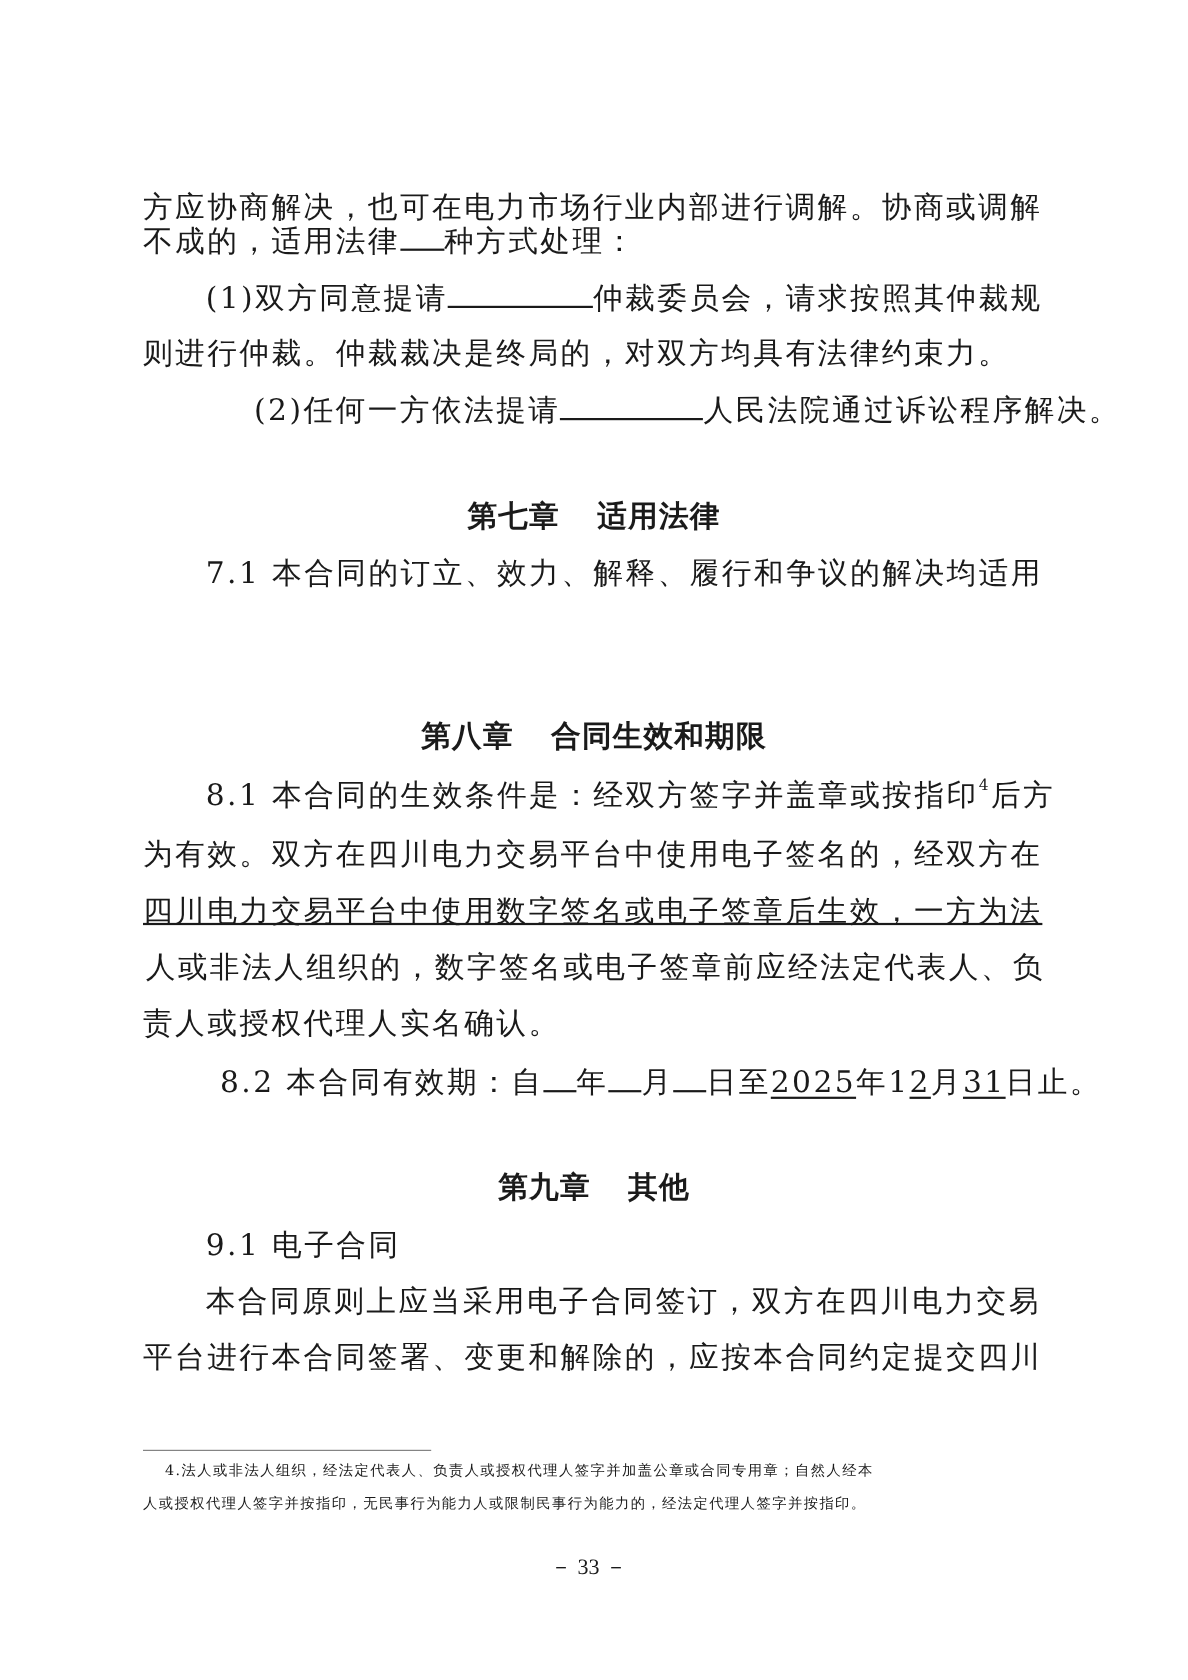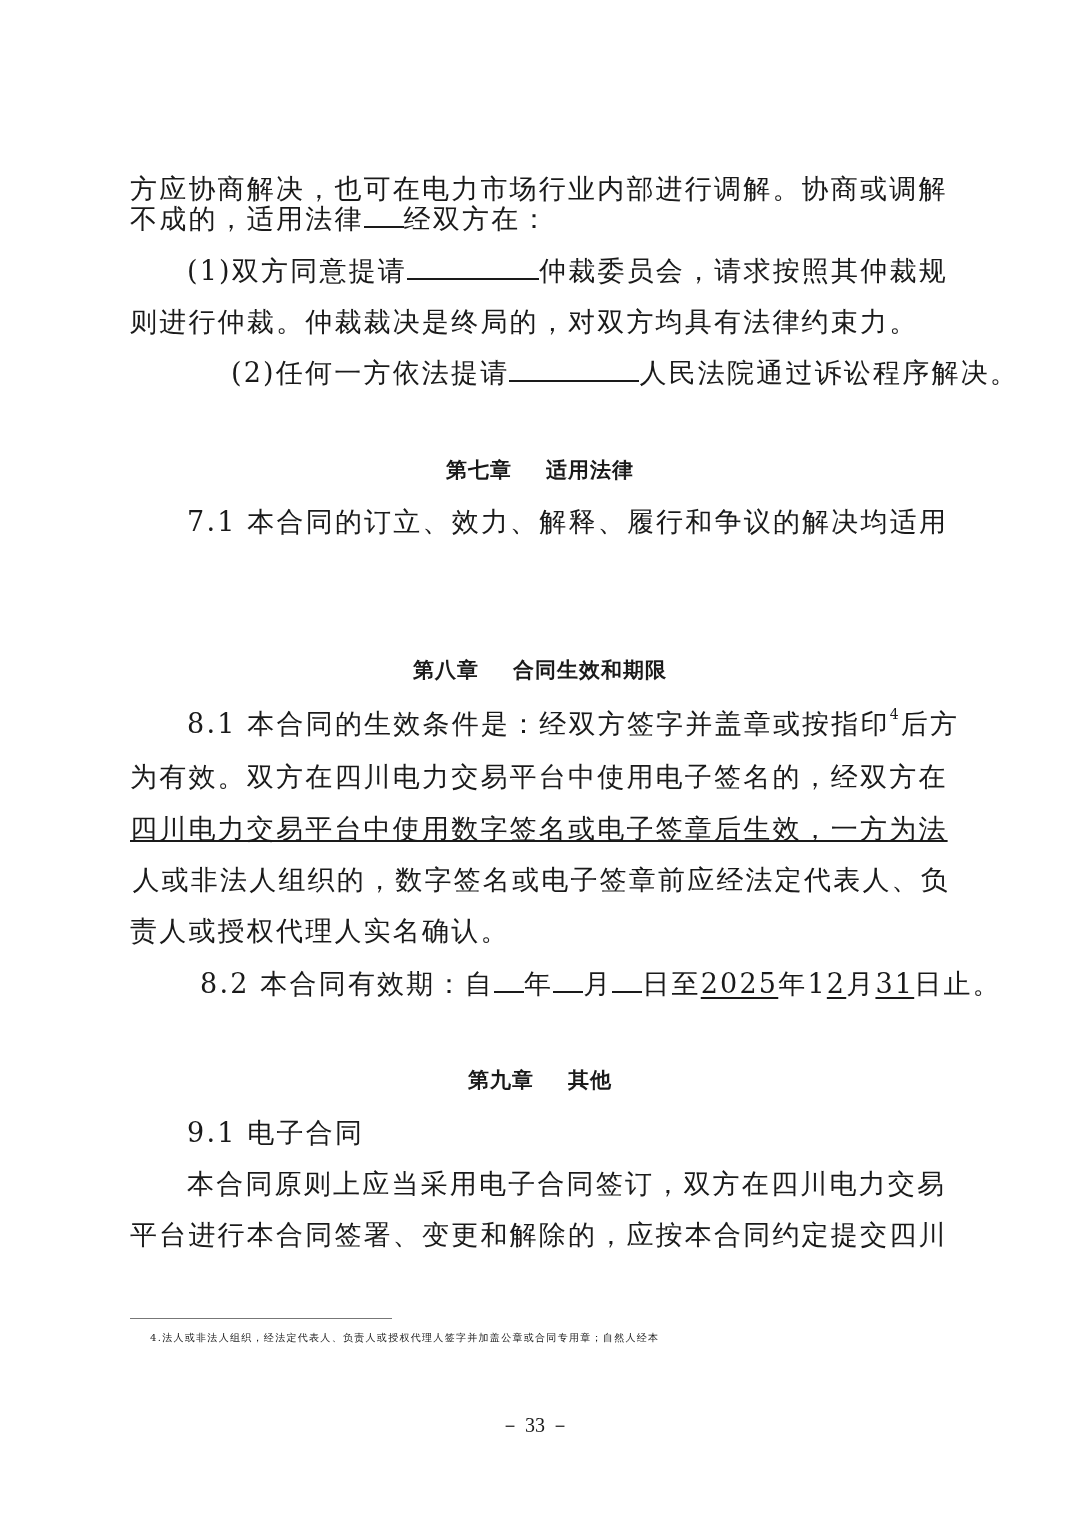--- a/index.html
+++ b/index.html
@@ -11,44 +11,44 @@
     .page { position: absolute; left: 0; top: 0; width: 1080px; height: 1527px; }
     .line {
       position: absolute; left: 130px; width: 820px;
       font-size: 27px; line-height: 40px; height: 40px;
       white-space: nowrap; letter-spacing: 2.2px;
     }
     .indent { left: 187px; width: 763px; }
     .heading {
       position: absolute; left: 0; width: 1080px; text-align: center;
       font-family: "DejaVu Sans", "Liberation Sans", sans-serif;
-      font-size: 21px; font-weight: bold; line-height: 40px; height: 40px;
+      font-size: 27px; font-weight: bold; line-height: 40px; height: 40px;
       letter-spacing: 1px;
     }
     .heading .gap { display: inline-block; width: 34px; }
     .blank { display: inline-block; border-bottom: 2px solid #1a1a1a; height: 28px; vertical-align: baseline; }
     .ul { text-decoration: underline; text-underline-offset: 4px; }
     sup { font-size: 14px; vertical-align: top; line-height: 20px; }
     .divider { position: absolute; left: 130px; top: 1318px; width: 262px; height: 0; border-top: 1px solid #777; }
     .footnote {
       position: absolute; left: 130px; width: 820px;
-      font-size: 10px; line-height: 26px; white-space: nowrap; letter-spacing: 1.3px;
+      font-size: 13px; line-height: 26px; white-space: nowrap; letter-spacing: 1.3px;
     }
     .pagenum {
       position: absolute; left: 0; width: 1070px; top: 1410px; text-align: center;
       font-family: "Liberation Serif", serif; font-size: 20px; line-height: 30px;
     }
   </style>
 </head>
 <body>
 
 <div class="page">
 
   <div class="line" style="top:143px;margin-top:26px;"><span>方应协商解决，也可在电力市场行业内部进行调解。协商或调解</span></div>
-  <div class="line" style="top:198px;"><span>不成的，适用法律</span><span class="blank" style="width:40px;"></span><span>经双方在：</span></div>
+  <div class="line" style="top:198px;"><span>不成的，适用法律</span><span class="blank" style="width:40px;"></span><span>种方式处理：</span></div>
   <div class="line indent" style="top:250px;"><span>(1)双方同意提请</span><span class="blank" style="width:132px;"></span><span>仲裁委员会，请求按照其仲裁规</span></div>
   <div class="line" style="top:302px;"><span>则进行仲裁。仲裁裁决是终局的，对双方均具有法律约束力。</span></div>
   <div class="line indent" style="top:352px;margin-left:44px;"><span>(2)任何一方依法提请</span><span class="blank" style="width:130px;"></span><span>人民法院通过诉讼程序解决。</span></div>
 
   <div class="heading" style="top:450px;"><span>第七章</span><span class="gap"></span><span>适用法律</span></div>
   <div class="line indent" style="top:502px;"><span>7.1 本合同的订立、效力、解释、履行和争议的解决均适用</span></div>
 
   <div class="heading" style="top:650px;"><span>第八章</span><span class="gap"></span><span>合同生效和期限</span></div>
   <div class="line indent" style="top:704px;"><span>8.1 本合同的生效条件是：经双方签字并盖章或按指印</span><sup>4</sup><span>后方</span></div>
   <div class="line" style="top:757px;"><span>为有效。双方在四川电力交易平台中使用电子签名的，经双方在</span></div>
@@ -57,15 +57,16 @@
   <div class="line" style="top:911px;"><span>责人或授权代理人实名确认。</span></div>
   <div class="line" style="top:963px; left:200px; width:760px;"><span>8.2 本合同有效期：自</span><span class="blank" style="width:30px;"></span><span>年</span><span class="blank" style="width:30px;"></span><span>月</span><span class="blank" style="width:30px;"></span><span>日至</span><span class="ul">2025</span><span>年</span><span>1</span><span class="ul">2</span><span>月</span><span class="ul">31</span><span>日止。</span></div>
 
   <div class="heading" style="top:1060px;"><span>第九章</span><span class="gap"></span><span>其他</span></div>
   <div class="line indent" style="top:1113px;"><span>9.1 电子合同</span></div>
   <div class="line indent" style="top:1164px;"><span>本合同原则上应当采用电子合同签订，双方在四川电力交易</span></div>
   <div class="line" style="top:1215px;"><span>平台进行本合同签署、变更和解除的，应按本合同约定提交四川</span></div>
 
   <div class="divider"></div>
   <div class="footnote" style="top:1325px; left:150px; width:800px;"><span>4.法人或非法人组织，经法定代表人、负责人或授权代理人签字并加盖公章或合同专用章；自然人经本</span></div>
+  <div class="footnote" style="top:1355px;"><span>人或授权代理人签字并按指印，无民事行为能力人或限制民事行为能力的，经法定代理人签字并按指印。</span></div>
 
   <div class="pagenum">－ 33 －</div>
 </div>
 
 </body></html>

